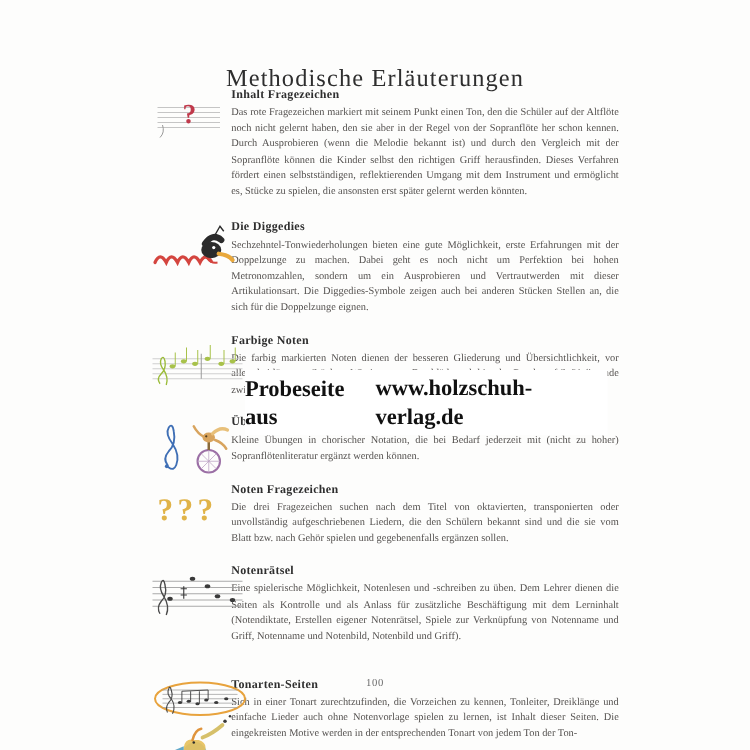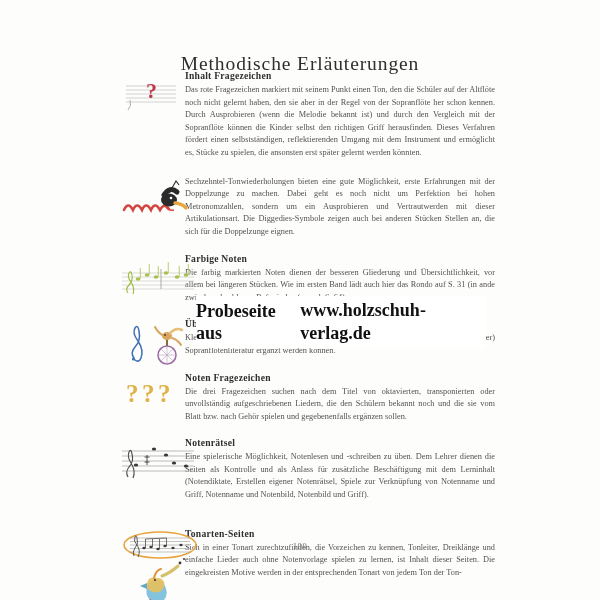--- a/index.html
+++ b/index.html
@@ -154,20 +154,21 @@
           <path d="M4 34 q4 -9 9 0 q4 -9 9 0 q4 -9 9 0 q4 -9 9 0 q4 -8 9 -1" stroke="#d4453f" stroke-width="2.6" fill="none" stroke-linecap="round"></path>
           <ellipse cx="49" cy="24" rx="8" ry="6.5" fill="#2b2b2b"></ellipse>
           <path d="M44 19 q6 -9 13 -3" stroke="#2b2b2b" stroke-width="5" fill="none" stroke-linecap="round"></path>
           <path d="M52 12 l4 -7 l3 4" stroke="#2b2b2b" stroke-width="1.1" fill="none"></path>
           <path d="M55 27 q8 1 11 5" stroke="#e9a83c" stroke-width="3.4" fill="none" stroke-linecap="round"></path>
           <circle cx="51" cy="22" r="1.3" fill="#ffffff"></circle>
           <path d="M46 31 q3 4 8 3" stroke="#d4453f" stroke-width="1.6" fill="none"></path>
         </svg>
       </div>
       <div class="section-body">
+        <div class="sec-head">Die Diggedies</div>
         <div class="sec-text">Sechzehntel-Tonwiederholungen bieten eine gute Möglichkeit, erste Erfahrungen mit der Doppelzunge zu machen. Dabei geht es noch nicht um Perfektion bei hohen Metronomzahlen, sondern um ein Ausprobieren und Vertrautwerden mit dieser Artikulationsart. Die Diggedies-Symbole zeigen auch bei anderen Stücken Stellen an, die sich für die Doppelzunge eignen.</div>
       </div>
     </div>
 
     <div class="section" style="margin-bottom:14px;">
       <div class="art" style="top:2px;">
         <svg width="76" height="46" viewBox="0 0 76 46">
           <g stroke="#c9c9c9" stroke-width="0.7">
             <line x1="2" y1="18" x2="74" y2="18"></line>
             <line x1="2" y1="22" x2="74" y2="22"></line>
@@ -228,21 +229,21 @@
     <div class="section" style="margin-bottom:14px;">
       <div class="art" style="top:4px;left:4px;">
         <svg width="66" height="36" viewBox="0 0 66 36">
           <text x="2" y="26" font-family="Liberation Serif, serif" font-size="25" font-weight="700" fill="#e0b348">?</text>
           <text x="18" y="26" font-family="Liberation Serif, serif" font-size="25" font-weight="700" fill="#e0b348">?</text>
           <text x="34" y="26" font-family="Liberation Serif, serif" font-size="25" font-weight="700" fill="#e0b348">?</text>
         </svg>
       </div>
       <div class="section-body">
         <div class="sec-head">Noten Fragezeichen</div>
-        <div class="sec-text">Die drei Fragezeichen suchen nach dem Titel von oktavierten, transponierten oder unvollständig aufgeschriebenen Liedern, die den Schülern bekannt noch und die sie vom Blatt bzw. nach Gehör spielen und gegebenenfalls ergänzen sollen.</div>
+        <div class="sec-text">Die drei Fragezeichen suchen nach dem Titel von oktavierten, transponierten oder unvollständig aufgeschriebenen Liedern, die den Schülern bekannt sind und die sie vom Blatt bzw. nach Gehör spielen und gegebenenfalls ergänzen sollen.</div>
       </div>
     </div>
 
     <div class="section" style="margin-bottom:26px;">
       <div class="art" style="top:4px;">
         <svg width="76" height="42" viewBox="0 0 76 42">
           <g stroke="#9e9e9e" stroke-width="0.7">
             <line x1="2" y1="10" x2="74" y2="10"></line>
             <line x1="2" y1="15" x2="74" y2="15"></line>
             <line x1="2" y1="20" x2="74" y2="20"></line>

